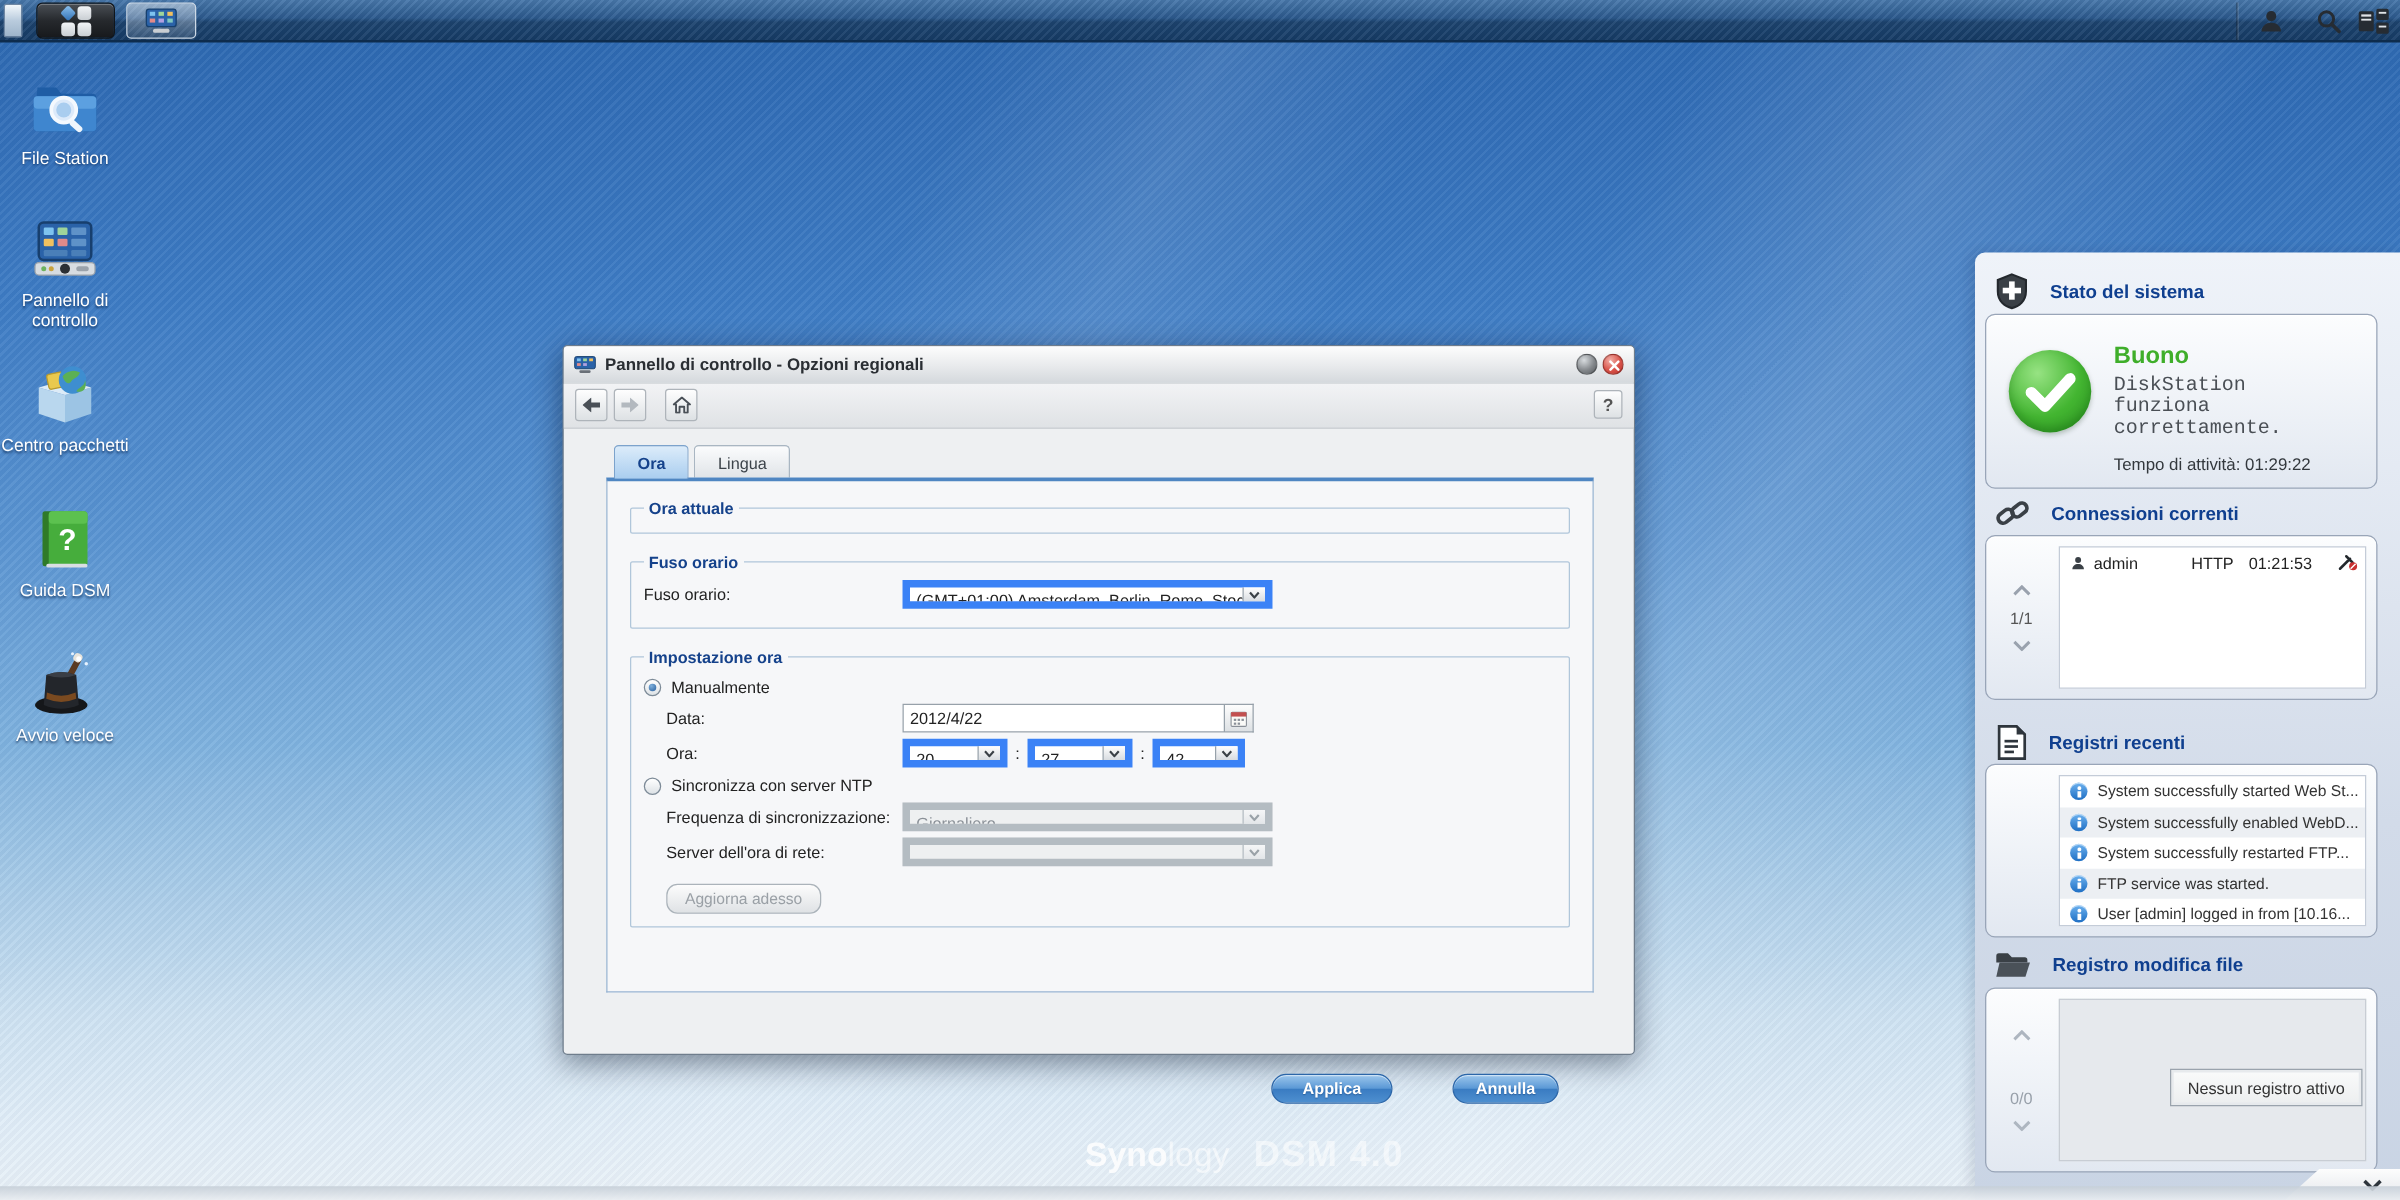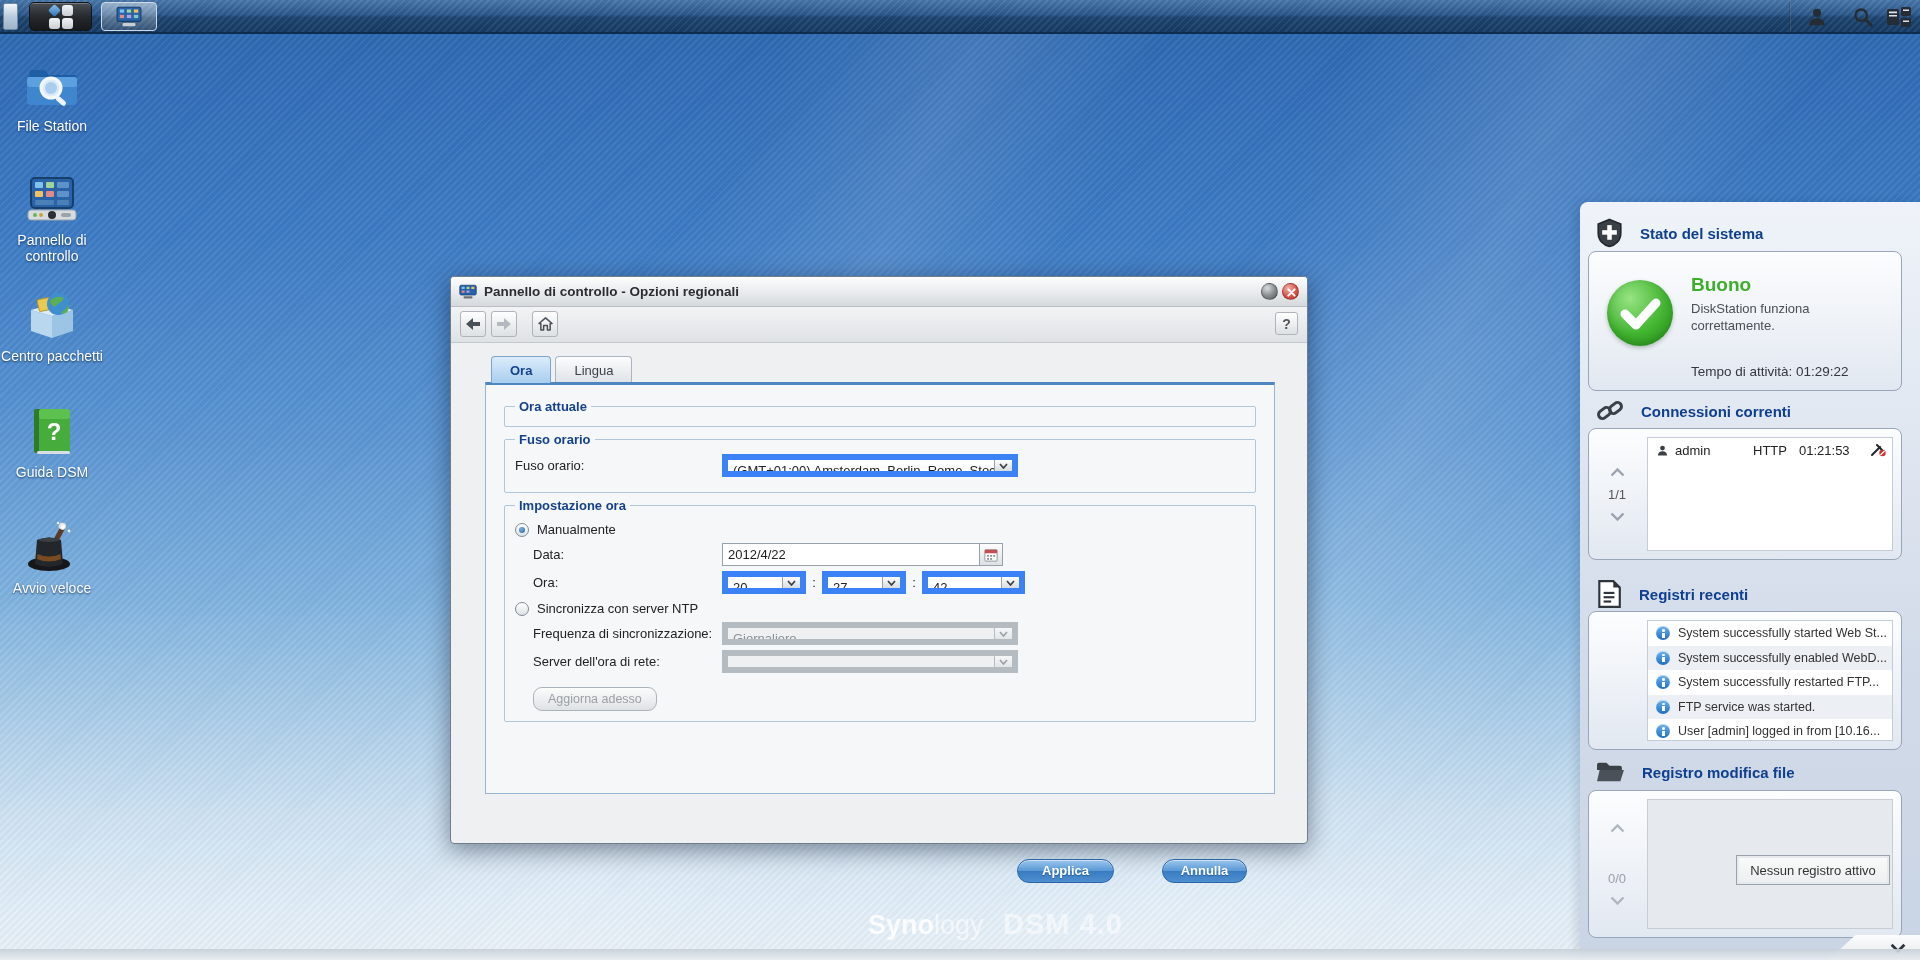--- a/index.html
+++ b/index.html
@@ -62,21 +62,21 @@
   .tab { height:27px; padding:0 18px; display:flex; align-items:center; font-size:13px; cursor:pointer;
     border:1px solid #a9b6c2; border-bottom:none; border-radius:4px 4px 0 0;
     background:linear-gradient(180deg,#fbfcfd,#dfe3e7); color:#3c434a; }
   .tab.active { background:linear-gradient(180deg,#dcecfa,#a9cdef); border-color:#7ca3cc;
     color:#15428b; font-weight:bold; position:relative; z-index:2; }
   .panel { position:absolute; left:34px; top:39px; width:790px; height:412px;
     background:#f6f7f9; border:1px solid #98b4d2; border-top:3px solid #4f86c2; }
   fieldset { border:1px solid #b0c6da; border-radius:2px; margin:0 18px; padding:2px 10px 10px; }
   fieldset legend { font-weight:bold; color:#15428b; font-size:13px; padding:0 4px; }
   .fs1 { margin-top:14px; }
-  .fs2,.fs3 { margin-top:5px; }
+  .fs2,.fs3 { margin-top:15px; }
   .val-line { font-size:13px; color:#333; padding:5px 0 6px 2px; }
   .frm-row { display:flex; align-items:center; margin:5px 0; font-size:13px; color:#222; }
   .lab-wide { width:207px; }
   .indent { margin-left:18px; }
   .lab { width:189px; line-height:15px; }
   .radio-row { display:flex; align-items:center; gap:8px; margin:7px 0 6px; font-size:13px; color:#222; }
   .radio { width:14px; height:14px; border-radius:50%; border:1px solid #7d8b98;
     background:linear-gradient(180deg,#fff,#dde2e6); position:relative; cursor:pointer; }
   .radio.checked::after { content:""; position:absolute; left:3px; top:3px; width:6px; height:6px; border-radius:50%;
     background:radial-gradient(circle at 35% 30%, #7fb0dc, #275f9e); }
@@ -375,21 +375,21 @@
             <span class="colon">:</span>
             <span class="select" style="width:84px;">
               <span class="txt">27</span>
               <span class="btn">
                   <svg width="9" height="6" viewBox="0 0 9 6">
                     <path d="M1 1 L4.5 5 L8 1" stroke="#3a4046" stroke-width="1.7" fill="none"></path>
                   </svg>
                 </span>
             </span>
             <span class="colon">:</span>
-            <span class="select" style="width:103px;">
+            <span class="select" style="width:74px;">
               <span class="txt">42</span>
               <span class="btn">
                   <svg width="9" height="6" viewBox="0 0 9 6">
                     <path d="M1 1 L4.5 5 L8 1" stroke="#3a4046" stroke-width="1.7" fill="none"></path>
                   </svg>
                 </span>
             </span>
           </div>
 
           <div class="radio-row">
@@ -441,21 +441,21 @@
       <span class="htxt">Stato del sistema</span>
     </div>
     <div class="sb-box" style="top:49px; height:140px;">
       <div class="abs" style="left:18px; top:28px; width:66px; height:66px; border-radius:50%;
            background:radial-gradient(circle at 35% 28%, #97e383, #43b531 55%, #2a9420); box-shadow:inset 0 -4px 8px rgba(0,60,0,0.25), 0 2px 4px rgba(0,40,0,0.25);">
         <svg width="66" height="66" viewBox="0 0 66 66">
             <path d="M18 34 L29 45 L49 23" fill="none" stroke="#fff" stroke-width="9" stroke-linecap="round" stroke-linejoin="round"></path>
           </svg>
       </div>
       <div class="abs" style="left:102px; top:22px; font-size:19px; font-weight:bold; color:#3fae2a;">Buono</div>
-      <div class="abs" style="left:102px; top:48px; width:180px; font-size:13px; color:#4a4f55; line-height:17px;">DiskStation funziona correttamente.</div>
+      <div class="abs" style="left:102px; top:48px; width:180px; font-size:16px; color:#4a4f55; line-height:17px;font-family:Liberation Mono, monospace;">DiskStation funziona correttamente.</div>
       <div class="abs" style="left:102px; top:112px; font-size:13.5px; color:#33383d;">Tempo di attività: 01:29:22</div>
     </div>
 
     <div class="sb-header" style="top:195px;">
       <svg width="28" height="28" viewBox="0 0 28 28" fill="none" stroke="#3a4046" stroke-width="3">
         <rect x="2" y="12" width="13" height="8" rx="4" transform="rotate(-38 8.5 16)"></rect>
         <rect x="13" y="7" width="13" height="8" rx="4" transform="rotate(-38 19.5 11)"></rect>
       </svg>
       <span class="htxt">Connessioni correnti</span>
     </div>

